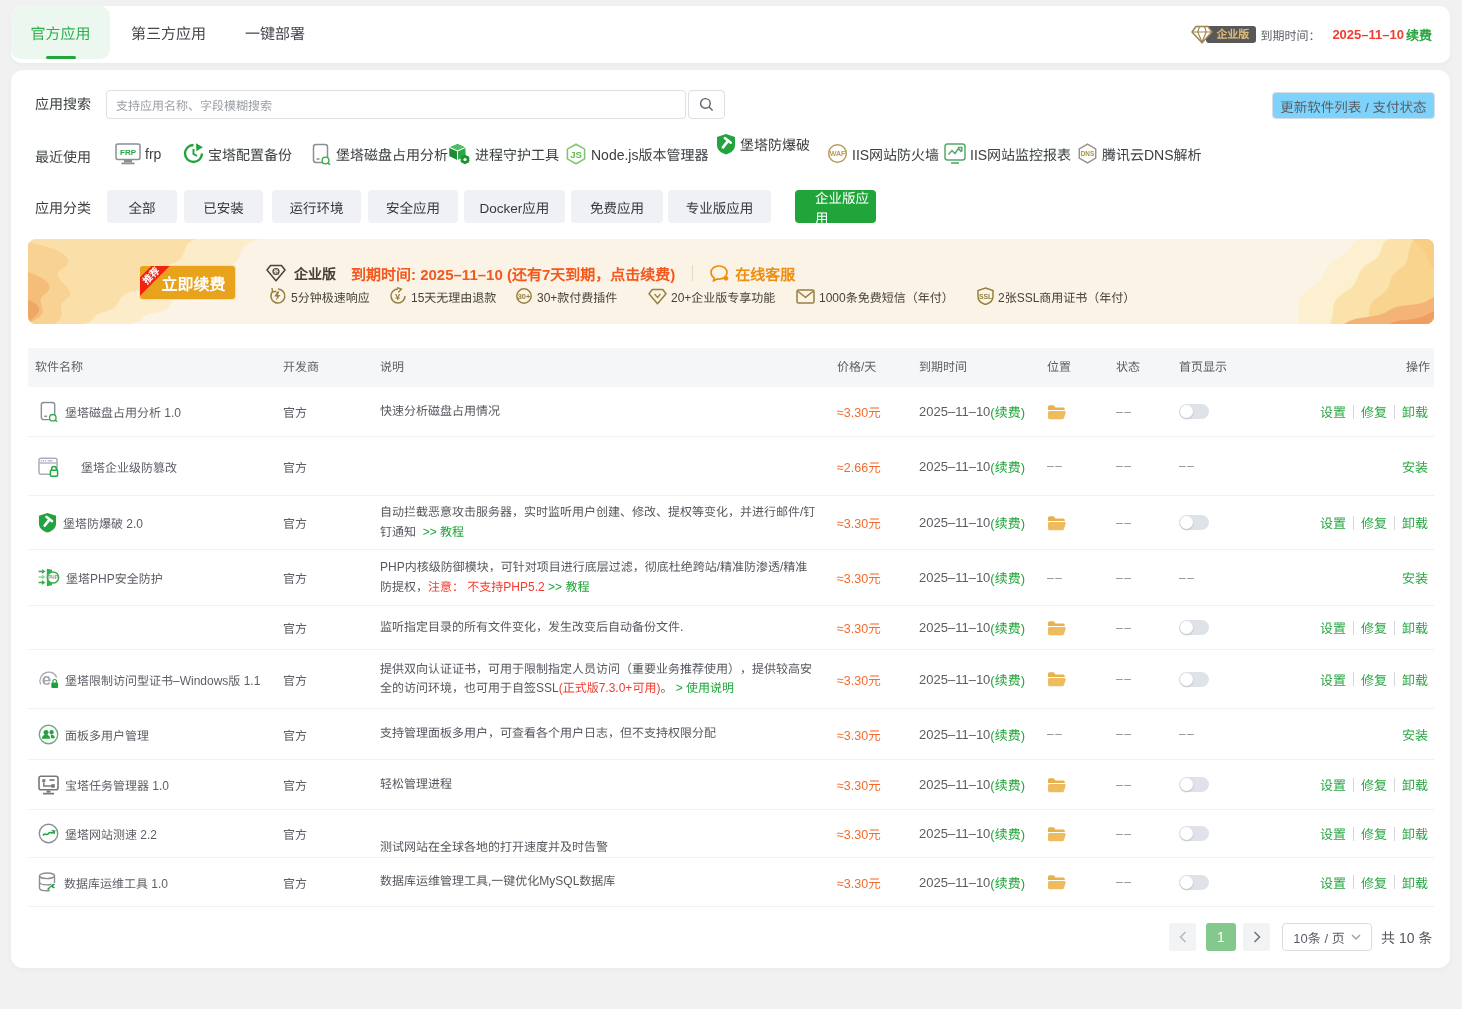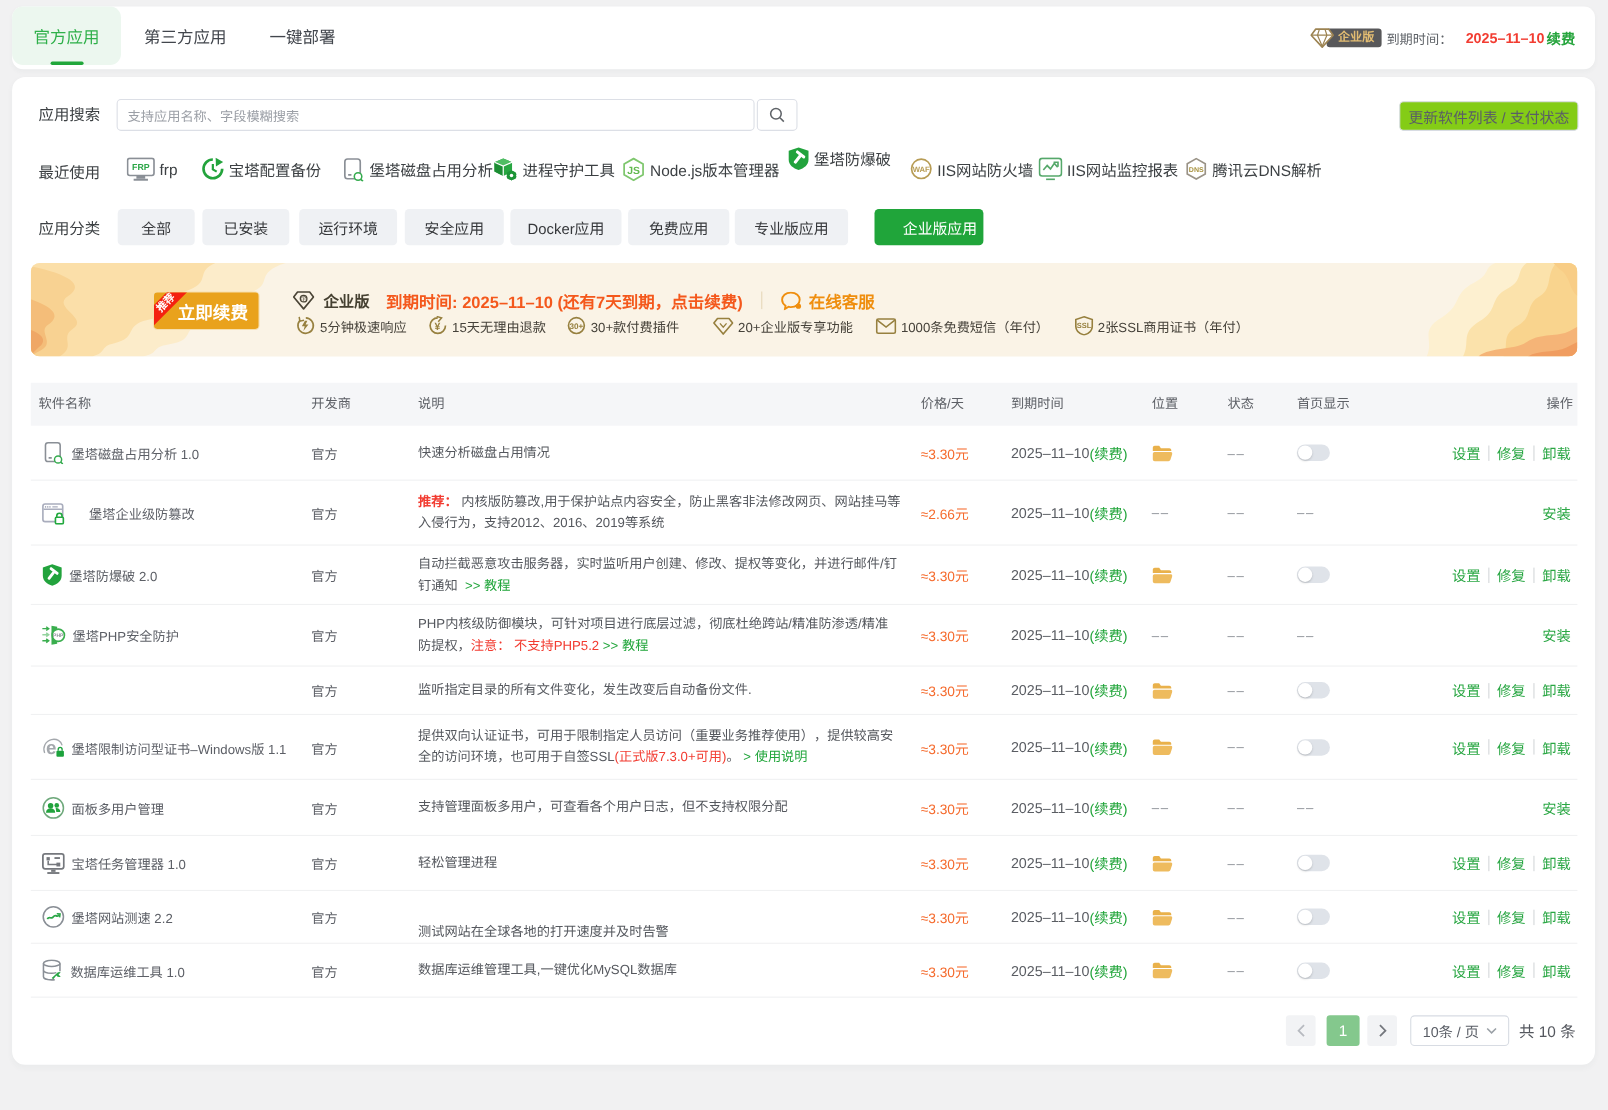--- a/index.html
+++ b/index.html
@@ -9,21 +9,21 @@
 .topbar { position:absolute; left:11px; top:6px; width:1439px; height:57px; background:#fff; border-radius:10px; box-shadow:0 2px 5px rgba(60,64,67,.04); }
 .tabpill { position:absolute; left:0; top:0; width:99px; height:53px; background:#ecf7ef; border-radius:10px; display:flex; align-items:center; justify-content:center; color:#2fb04a; font-size:15px; }
 .tabuline { position:absolute; left:35px; top:50px; width:30px; height:3px; border-radius:2px; background:#21a73b; }
 .tab2 { position:absolute; top:0; height:53px; display:flex; align-items:center; color:#42464d; font-size:15px; }
 .tr-right { position:absolute; right:18px; top:0; height:57px; display:flex; align-items:center; }
 .entbadge { background:#58585a; color:#e2bc72; font-size:11px; font-weight:bold; line-height:13px; padding:2px 7px 2px 10px; border-radius:3px; margin-left:-7px; }
 .card { position:absolute; left:11px; top:70px; width:1439px; height:898px; background:#fff; border-radius:12px; box-shadow:0 2px 6px rgba(60,64,67,.04); }
 .lbl { position:absolute; left:24px; font-size:14px; color:#3c4043; }
 .sinput { position:absolute; left:95px; top:20px; width:580px; height:29px; border:1px solid #dcdfe6; border-radius:4px; display:flex; align-items:center; padding-left:9px; color:#9b9fa6; font-size:12px; background:#fff; }
 .sbtn { position:absolute; left:677px; top:20px; width:37px; height:29px; border:1px solid #dcdfe6; border-radius:4px; display:flex; align-items:center; justify-content:center; background:#fff; }
-.ubtn { position:absolute; left:1261px; top:22px; width:163px; height:27px; border:1px solid #d8dce3; border-radius:4px; display:flex; align-items:center; justify-content:center; color:#5a5e66; font-size:13.5px; background:#84cc16; }
+.ubtn { position:absolute; left:1261px; top:22px; width:163px; height:27px; border:1px solid #d8dce3; border-radius:4px; display:flex; align-items:center; justify-content:center; color:#5a5e66; font-size:13.5px; background:#7dd3fc; }
 .ritem { display:flex; align-items:center; font-size:14px; color:#3c4043; }
 .ritem svg { margin-right:4px; }
 .cat { position:absolute; top:0; height:33px; border-radius:4px; background:#eff1f4; color:#36383b; font-size:13.5px; display:flex; align-items:center; justify-content:center; }
 .cat.act { background:#20a53a; color:#fff; }
 .banner { position:absolute; left:17px; top:169px; width:1406px; height:85px; border-radius:8px; background:#faf3e6; overflow:hidden; }
 .renewbtn { position:absolute; left:112px; top:27px; width:95px; height:33px; background:#e9a21c; border-radius:3px; color:#fff; font-size:16px; font-weight:bold; display:flex; align-items:center; justify-content:center; overflow:hidden; box-shadow:0 0 0 1px #f6dfae; }
 .ribbon { position:absolute; left:-15px; top:3px; width:52px; height:13px; background:#f42110; color:#fff; font-size:9.5px; text-align:center; line-height:13px; transform:rotate(-45deg); }
 .bl1 { position:absolute; left:238px; top:22px; height:24px; display:flex; align-items:center; }
 .bl2 { position:absolute; left:0; top:47px; height:20px; width:100%; } .bl2 .bfeat { position:absolute; top:0; height:20px; }
 .bfeat { display:flex; align-items:center; color:#46423a; font-size:12px; }
@@ -157,21 +157,21 @@
     <span>腾讯云DNS解析</span>
     </div>
   <div class="lbl" style="top:127px;">应用分类</div>
   <div class="cat" style="left:96px;top:120px;width:70px;">全部</div>
   <div class="cat" style="left:173px;top:120px;width:79px;">已安装</div>
   <div class="cat" style="left:261px;top:120px;width:89px;">运行环境</div>
   <div class="cat" style="left:357px;top:120px;width:90px;">安全应用</div>
   <div class="cat" style="left:453px;top:120px;width:101px;">Docker应用</div>
   <div class="cat" style="left:560px;top:120px;width:92px;">免费应用</div>
   <div class="cat" style="left:657px;top:120px;width:103px;">专业版应用</div>
-  <div class="cat act" style="left:784px;top:120px;width:99px;padding-left:20px;">企业版应用</div>
+  <div class="cat act" style="left:784px;top:120px;width:81px;padding-left:20px;">企业版应用</div>
   <div class="banner">
     <svg class="abs" style="left:0;top:0;" width="245" height="85" viewBox="0 0 245 85">
       <path d="M0 0 L232 0 C200 10 224 20 196 28 C168 36 192 48 160 54 C134 59 152 70 126 74 C108 77 118 82 102 85 L0 85 Z" fill="#fcecca"></path>
       <path d="M0 0 L168 0 C148 8 166 18 140 26 C116 34 134 46 106 52 C84 57 98 68 76 73 C62 76 70 81 56 85 L0 85 Z" fill="#fbdfa9"></path>
       <path d="M0 3 C34 10 50 20 34 30 C18 40 54 50 38 60 C26 68 42 76 26 85 L0 85 Z" fill="#f8d292"></path>
       <path d="M0 33 C20 40 28 48 16 56 C6 62 22 72 10 79 C6 81 3 83 0 85 Z" fill="#f4bd79"></path>
       <path d="M0 61 C11 65 15 71 7 77 C4 80 2 82 0 84 Z" fill="#efa766"></path>
     </svg>
     <svg class="abs" style="right:0;top:0;" width="150" height="85" viewBox="0 0 150 85">
       <path d="M13 85 C20 70 6 62 26 50 C46 38 36 28 56 18 C72 10 64 4 76 0 L150 0 L150 85 Z" fill="#fdf0d0"></path>
@@ -288,23 +288,20 @@
               <line x1="5.4" y1="4" x2="5.4" y2="5.6"></line>
               <line x1="7.4" y1="4" x2="7.4" y2="5.6"></line>
               <line x1="9.6" y1="4.8" x2="14.5" y2="4.8"></line>
             </g>
             <path d="M13.6 14.5 L13.6 13 C13.6 11.6 14.7 10.6 16 10.6 C17.3 10.6 18.4 11.6 18.4 13 L18.4 14.5" fill="none" stroke="#23a93f" stroke-width="1.5"></path>
             <rect x="12.4" y="14.2" width="7.2" height="6" rx="1" fill="#fff" stroke="#23a93f" stroke-width="1.5"></rect>
           </svg>
           <span style="margin-left:22px;color:#5c5f66;">堡塔企业级防篡改</span>
         </div>
 <div class="cell" style="left:255px;top:0;height:100%;color:#5c5f66;">官方</div>
-<div class="cell" style="left:352px;top:0;height:100%;width:439px;">
-          <span style="line-height:19.5px;color:#55585e;"><b class="red">推荐：</b> 内核版防篡改,用于保护站点内容安全，防止黑客非法修改网页、网站挂马等入侵行为，支持2012、2016、2019等系统</span>
-        </div>
 <div class="cell price" style="left:809px;top:0;height:100%;">≈2.66元</div>
 <div class="cell gdate" style="left:891px;top:0;height:100%;">2025–11–10<span style="color:#21a53a;">(续费)</span></div>
 <div class="cell" style="left:1019px;top:0;height:100%;">
           <span class="dash">––</span>
         </div>
 <div class="cell" style="left:1088px;top:0;height:100%;">
           <span class="dash">––</span>
         </div>
 <div class="cell" style="left:1151px;top:0;height:100%;">
           <span class="dash">––</span>

